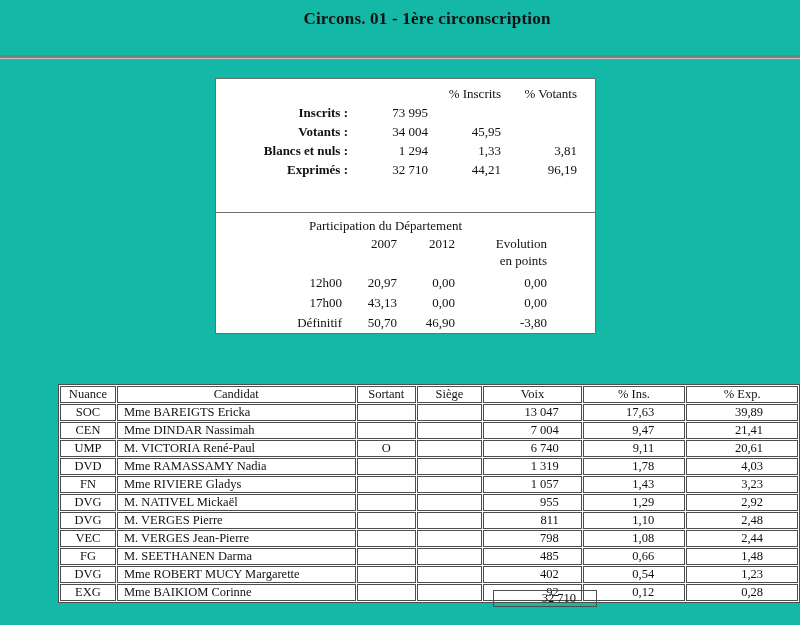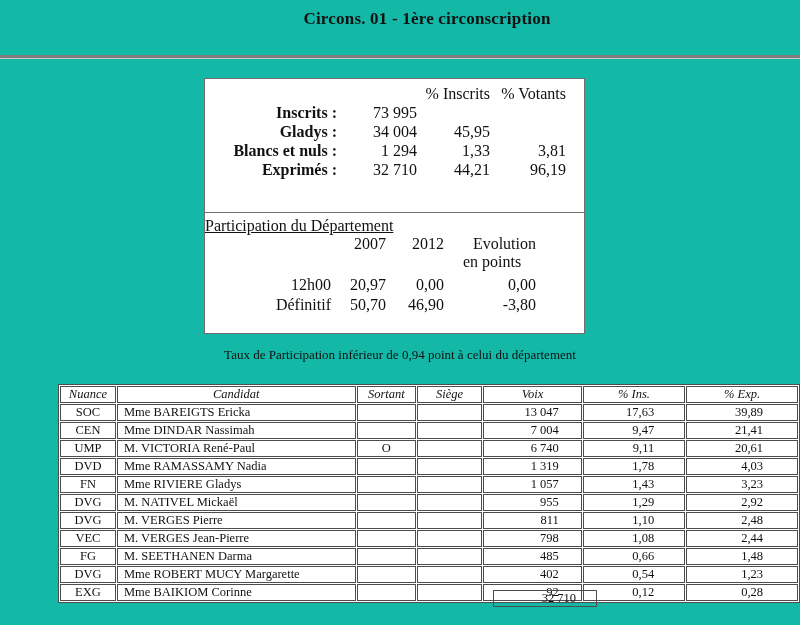--- a/index.html
+++ b/index.html
@@ -11,53 +11,53 @@
   .page-title{
     position:absolute;top:9px;left:0;width:800px;text-align:center;text-indent:54px;
     font-size:17px;font-weight:bold;letter-spacing:.2px;
   }
   .title-rule{
     position:absolute;top:55px;left:0;width:800px;height:3px;
     background:#7d7d7d;border-bottom:1px solid #c8c8c8;
   }
   
   .stat-box{
-    position:absolute;left:204px;width:379px;border:1px solid #6e6e6e;background:#fff;
-    font-size:16px;
+    position:absolute;left:215px;width:379px;border:1px solid #6e6e6e;background:#fff;
+    font-size:13px;
   }
   .summary-box{top:78px;height:133px;}
   .participation-box{top:212px;height:120px;}
   .stat-box table{border-collapse:collapse;table-layout:fixed;width:100%;}
   .stat-box td{padding:0 2px 0 0;white-space:nowrap;overflow:hidden;}
   .summary-box table{margin-top:5px;}
   .summary-box tr{height:19px;}
   .summary-box .lbl{text-align:right;font-weight:bold;}
   .summary-box .num,.summary-box .hdr{text-align:right;}
   .participation-box table{margin-top:3px;}
   .participation-box td{text-align:right;padding-right:4px;}
-  .participation-box .t-row td{text-align:left;height:19px;padding-right:40px;text-decoration:underline;}
+  .participation-box .t-row td{text-align:center;height:19px;padding-right:40px;}
   .participation-box .h-row td{height:18px;}
-  .participation-box .s-row td{height:16px;text-align:center;}
+  .participation-box .s-row td{height:16px;}
   .participation-box .spacer td{height:4px;}
   .participation-box .d-row td{height:20px;}
   
   .note-text{
     position:absolute;top:347px;left:0;width:800px;text-align:center;font-size:13px;
   }
   
   .results-wrap{position:absolute;top:384px;left:58px;}
   .results-table{
     border-collapse:separate;border-spacing:1px;background:#fff;
     border:1px solid #4d4d4d;table-layout:fixed;font-size:12.5px;
   }
   .results-table td{
     border:1px solid #4d4d4d;line-height:12px;padding:1px 0 2px 0;
     white-space:nowrap;overflow:hidden;height:12px;
   }
-  .results-table .hdr td{text-align:center;font-style:italic;}
+  .results-table .hdr td{text-align:center;}
   .c-nuance{width:56px;text-align:center;}
   .c-cand{width:238px;text-align:left;padding-left:6px !important;}
   .c-sortant{width:60px;text-align:center;}
   .c-siege{width:68px;text-align:center;}
   .c-voix{width:80px;text-align:right;padding-right:22px !important;}
   .c-ins{width:76px;text-align:right;padding-right:30px !important;}
   .c-exp{width:82px;text-align:right;padding-right:34px !important;}
   .total-voix-box{
     position:absolute;left:493px;top:590px;width:82px;height:15px;
     border:1px solid #4d4d4d;font-size:12.5px;line-height:15px;
@@ -92,21 +92,21 @@
       </tbody>
         <tbody id="summary-body">
           <tr>
             <td class="lbl">Inscrits :</td>
             <td class="num">73 995</td>
             <td class="num"></td>
             <td class="num"></td>
             <td></td>
           </tr>
           <tr>
-            <td class="lbl">Gladys :</td>
+            <td class="lbl">Votants :</td>
             <td class="num">34 004</td>
             <td class="num">45,95</td>
             <td class="num"></td>
             <td></td>
           </tr>
           <tr>
             <td class="lbl">Blancs et nuls :</td>
             <td class="num">1 294</td>
             <td class="num">1,33</td>
             <td class="num">3,81</td>
@@ -156,31 +156,37 @@
       </tbody>
         <tbody id="participation-body">
           <tr class="d-row">
             <td>12h00</td>
             <td>20,97</td>
             <td>0,00</td>
             <td>0,00</td>
             <td></td>
           </tr>
           <tr class="d-row">
+            <td>17h00</td>
+            <td>43,13</td>
+            <td>0,00</td>
+            <td>0,00</td>
+            <td></td>
+          </tr>
+          <tr class="d-row">
             <td>Définitif</td>
             <td>50,70</td>
             <td>46,90</td>
             <td>-3,80</td>
             <td></td>
           </tr>
         </tbody>
     </table>
   </div>
 
-  <div class="note-text">Taux de Participation inférieur de 0,94 point à celui du département</div>
 
   <div class="results-wrap">
     <table class="results-table">
       <colgroup>
         <col style="width:56px">
           <col style="width:238px">
           <col style="width:60px">
         <col style="width:68px">
           <col style="width:80px">
           <col style="width:76px">

